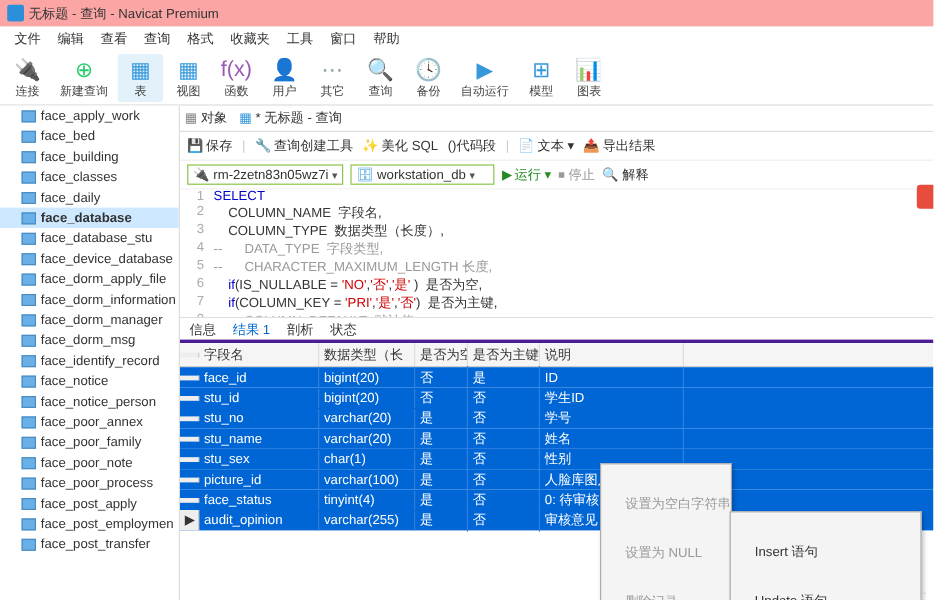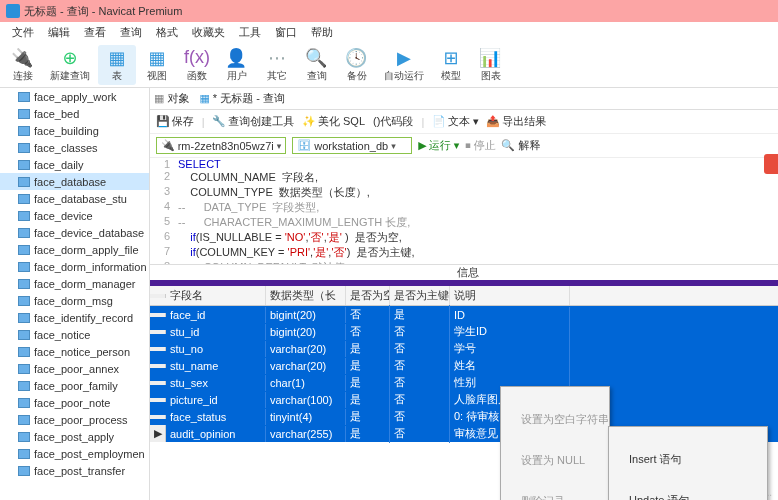--- a/index.html
+++ b/index.html
@@ -9,36 +9,36 @@
 .menubar { height:20px; display:flex; gap:2px; padding-left:6px; align-items:center; }
 .menubar span { padding:2px 6px; cursor:default; }
 .toolbar { height:46px; display:flex; align-items:center; padding:2px 4px; border-bottom:1px solid #ddd; gap:2px; }
 .tbtn { display:flex; flex-direction:column; align-items:center; justify-content:center; padding:2px 6px; min-width:38px; border-radius:3px; }
 .tbtn.active { background:#e3f1fb; }
 .tbtn .ti { width:22px; height:22px; display:flex; align-items:center; justify-content:center; font-size:18px; }
 .tbtn .tl { font-size:10px; color:#444; }
 .main { display:flex; height:412px; }
 .sidebar { width:150px; border-right:1px solid #ddd; overflow-y:auto; background:#fff; }
 .sitem { display:flex; align-items:center; gap:4px; padding:1px 4px 1px 18px; height:17px; white-space:nowrap; overflow:hidden; }
-.sitem.sel { background:#cde8ff; }
+.sitem.sel { background:#cde8ff;font-weight:bold; }
 .sitem .sico { width:12px; height:10px; background:#6ab0e8; border:1px solid #4a8cc0; flex-shrink:0; }
 .content { flex:1; display:flex; flex-direction:column; overflow:hidden; }
 .tabbar { height:22px; display:flex; align-items:center; padding-left:4px; gap:10px; border-bottom:1px solid #ddd; }
 .tabbar .tab { display:flex; align-items:center; gap:3px; }
 .qtool { height:24px; display:flex; align-items:center; gap:8px; padding:0 6px; border-bottom:1px solid #eee; }
 .qtool span { display:flex; align-items:center; gap:2px; }
 .dbrow { height:24px; display:flex; align-items:center; gap:6px; padding:0 6px; border-bottom:1px solid #eee; }
 .dbsel { border:1px solid #8bc34a; padding:1px 4px; display:flex; align-items:center; gap:3px; min-width:120px; font-size:10px; }
 .runbtn { color:#228b22; display:flex; align-items:center; gap:2px; }
 .editor { height:106px; overflow:hidden; background:#fff; font-family:Consolas,monospace; font-size:11px; position:relative; }
 .edline { display:flex; }
 .lnum { width:28px; text-align:right; padding-right:8px; color:#aaa; user-select:none; }
 .code { white-space:pre; }
 .kw { color:#0000cc; } .str { color:#cc0000; } .cmt { color:#999; }
-.rtabs { height:22px; display:flex; align-items:center; padding-left:8px; gap:14px; border-top:1px solid #ddd; border-bottom:6px solid #4c1d95;flex-direction:column; }
+.rtabs { height:22px; display:flex; align-items:center; padding-left:8px; gap:14px; border-top:1px solid #ddd; border-bottom:3px solid #4c1d95; }
 .rtabs span.act { color:#0066cc; }
 .grid { flex:1; background:#fff; position:relative; }
 .ghead { display:flex; background:#f5f5f5; border-bottom:1px solid #ccc; height:20px; align-items:center; font-size:11px; }
 .ghead div, .grow div { border-right:1px solid #ddd; padding:2px 4px; overflow:hidden; white-space:nowrap; }
 .grow { display:flex; height:17px; align-items:center; background:#0066d6; color:#fff; font-size:11px; }
 .grow div { border-right:1px solid #3080e0; }
 .c0{width:16px;background:#eee!important;color:#333!important;border-right:1px solid #ccc!important;} 
 .c1{width:100px}.c2{width:80px}.c3{width:44px}.c4{width:60px}.c5{width:120px}
 .ctxmenu { position:absolute; background:#f4f4f4; border:1px solid #aaa; box-shadow:2px 2px 4px rgba(0,0,0,.3); z-index:10; font-size:11px; padding:2px 0; }
 .ctxmenu .mi { padding:3px 24px 3px 20px; white-space:nowrap; display:flex; justify-content:space-between; gap:20px;margin-top:20px; }
@@ -145,24 +145,20 @@
       <div class="sitem sel">
         <div class="sico"></div>
         <span>face_database</span>
       </div>
       <div class="sitem">
         <div class="sico"></div>
         <span>face_database_stu</span>
       </div>
       <div class="sitem">
         <div class="sico"></div>
-        <span>face_device</span>
-      </div>
-      <div class="sitem">
-        <div class="sico"></div>
         <span>face_device_database</span>
       </div>
       <div class="sitem">
         <div class="sico"></div>
         <span>face_dorm_apply_file</span>
       </div>
       <div class="sitem">
         <div class="sico"></div>
         <span>face_dorm_information</span>
       </div>

